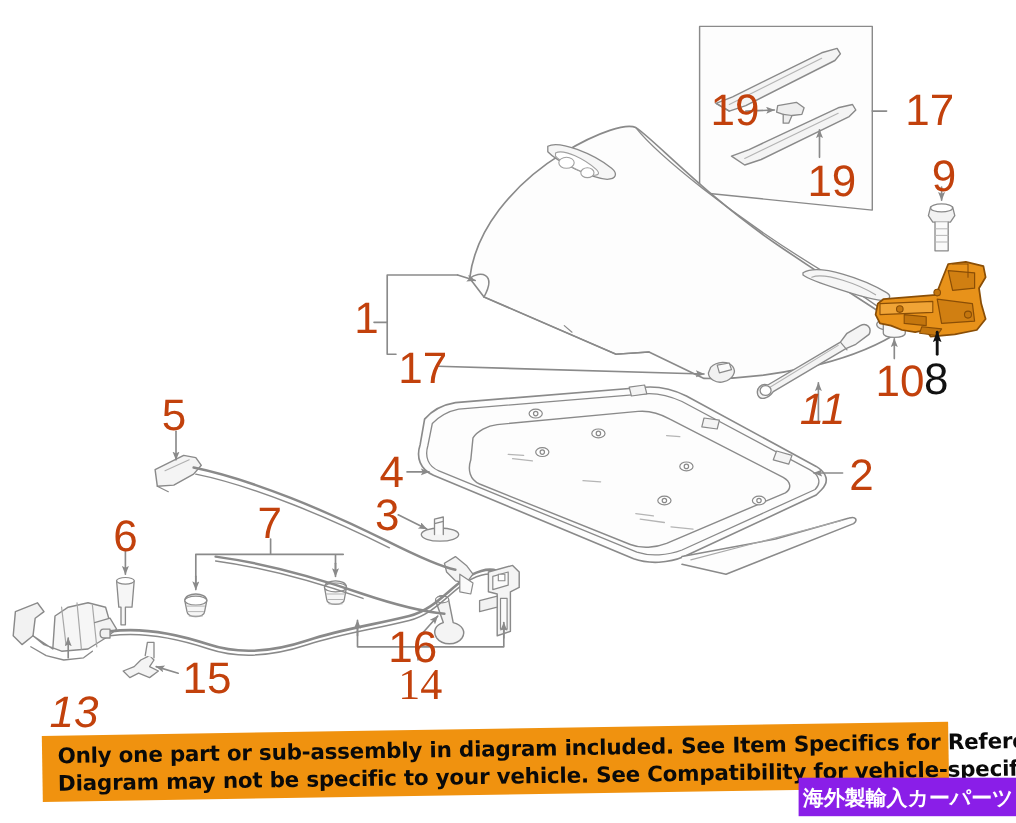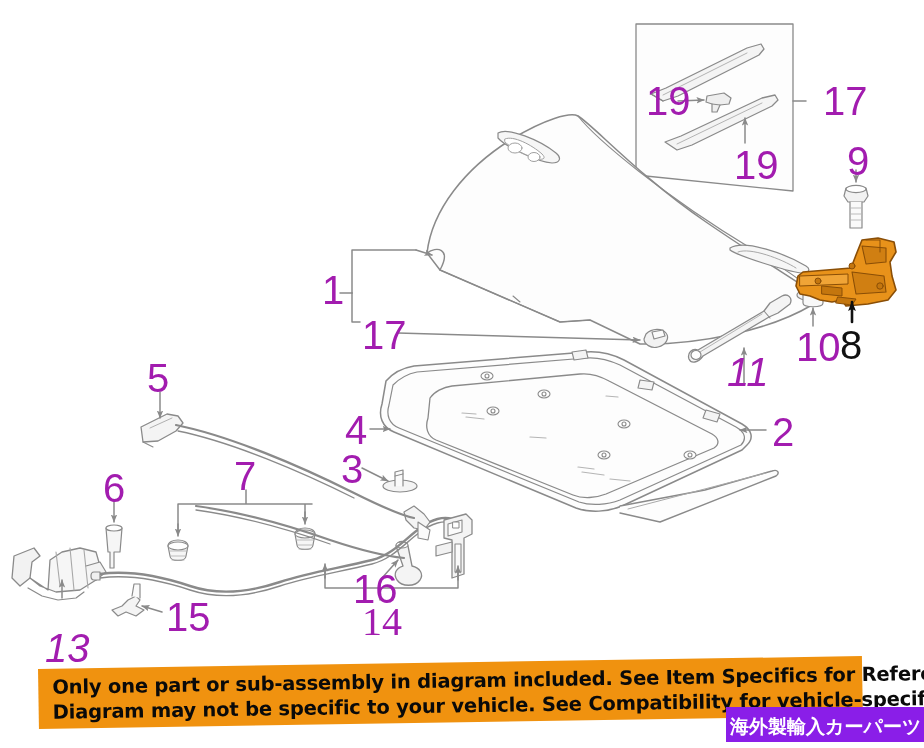--- a/index.html
+++ b/index.html
@@ -6,21 +6,21 @@
   body{
     width:924px;height:748px;overflow:hidden;position:relative;
     font-family:"Liberation Sans","DejaVu Sans",sans-serif;
   }
   #stage{position:absolute;left:0;top:0;width:924px;height:748px;}
   svg#diagram{position:absolute;left:0;top:0;width:924px;height:748px;}
 
   
   .callout{
     position:absolute;
-    color:#a21caf;
+    color:#c2410c;
     font-family:"Liberation Sans","DejaVu Sans",sans-serif;
     font-weight:400;
     font-size:40px;
     line-height:1;
     letter-spacing:0px;
     user-select:none;
     white-space:nowrap;
   }
   .callout.hl{color:#111111;font-weight:500;}
 

